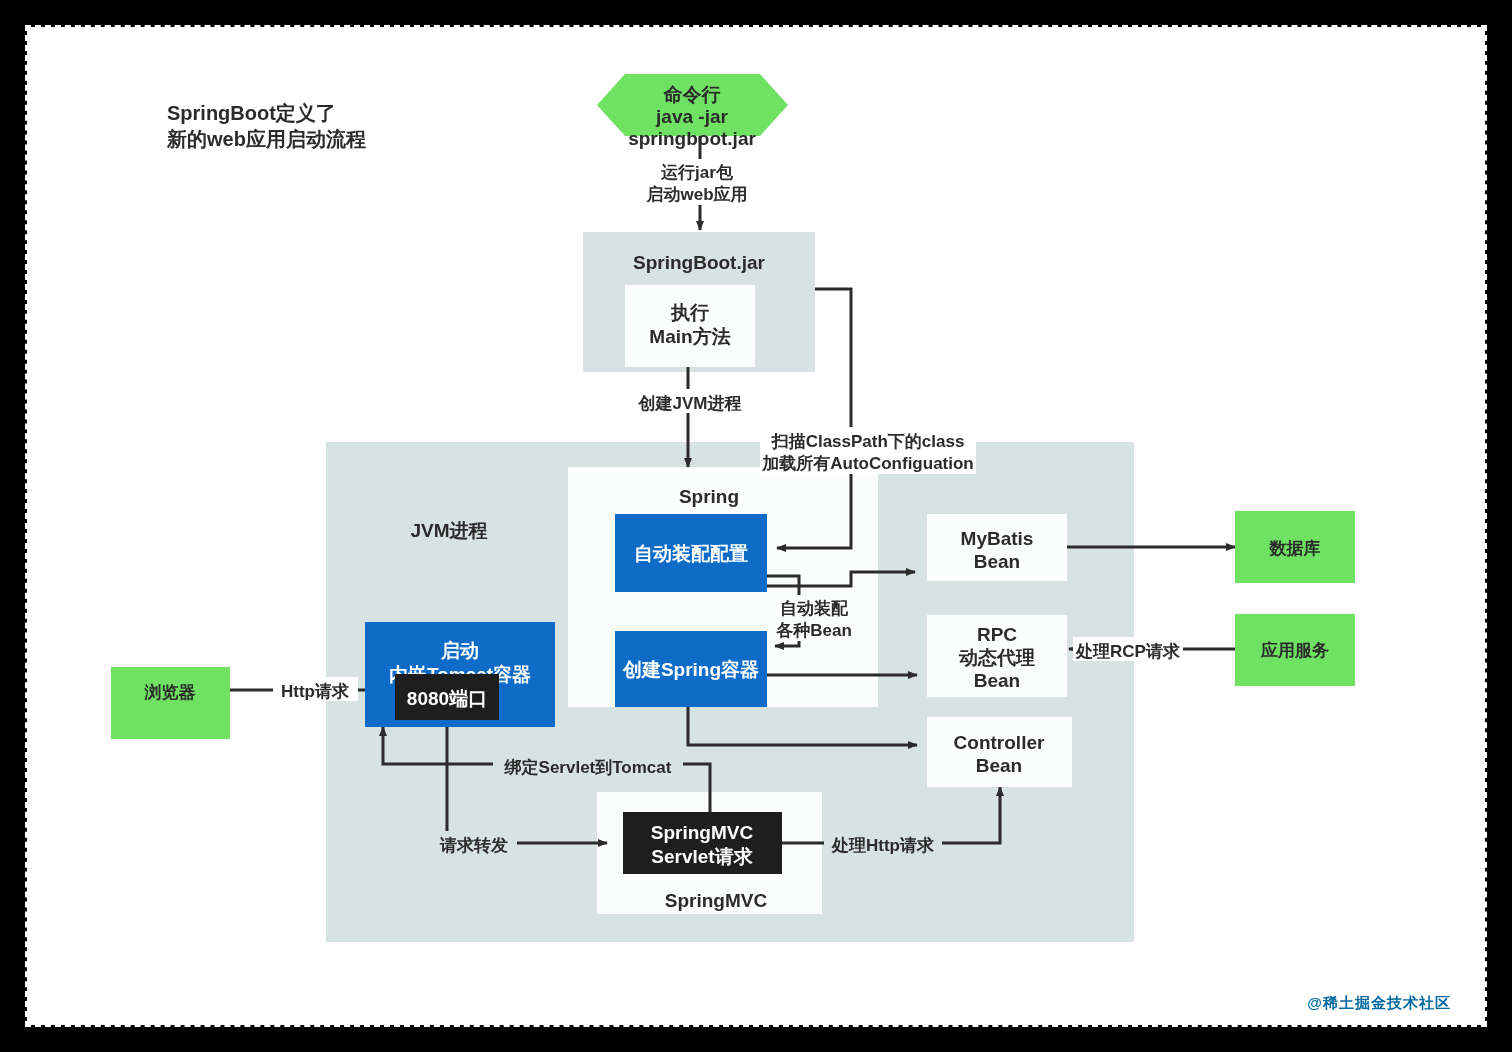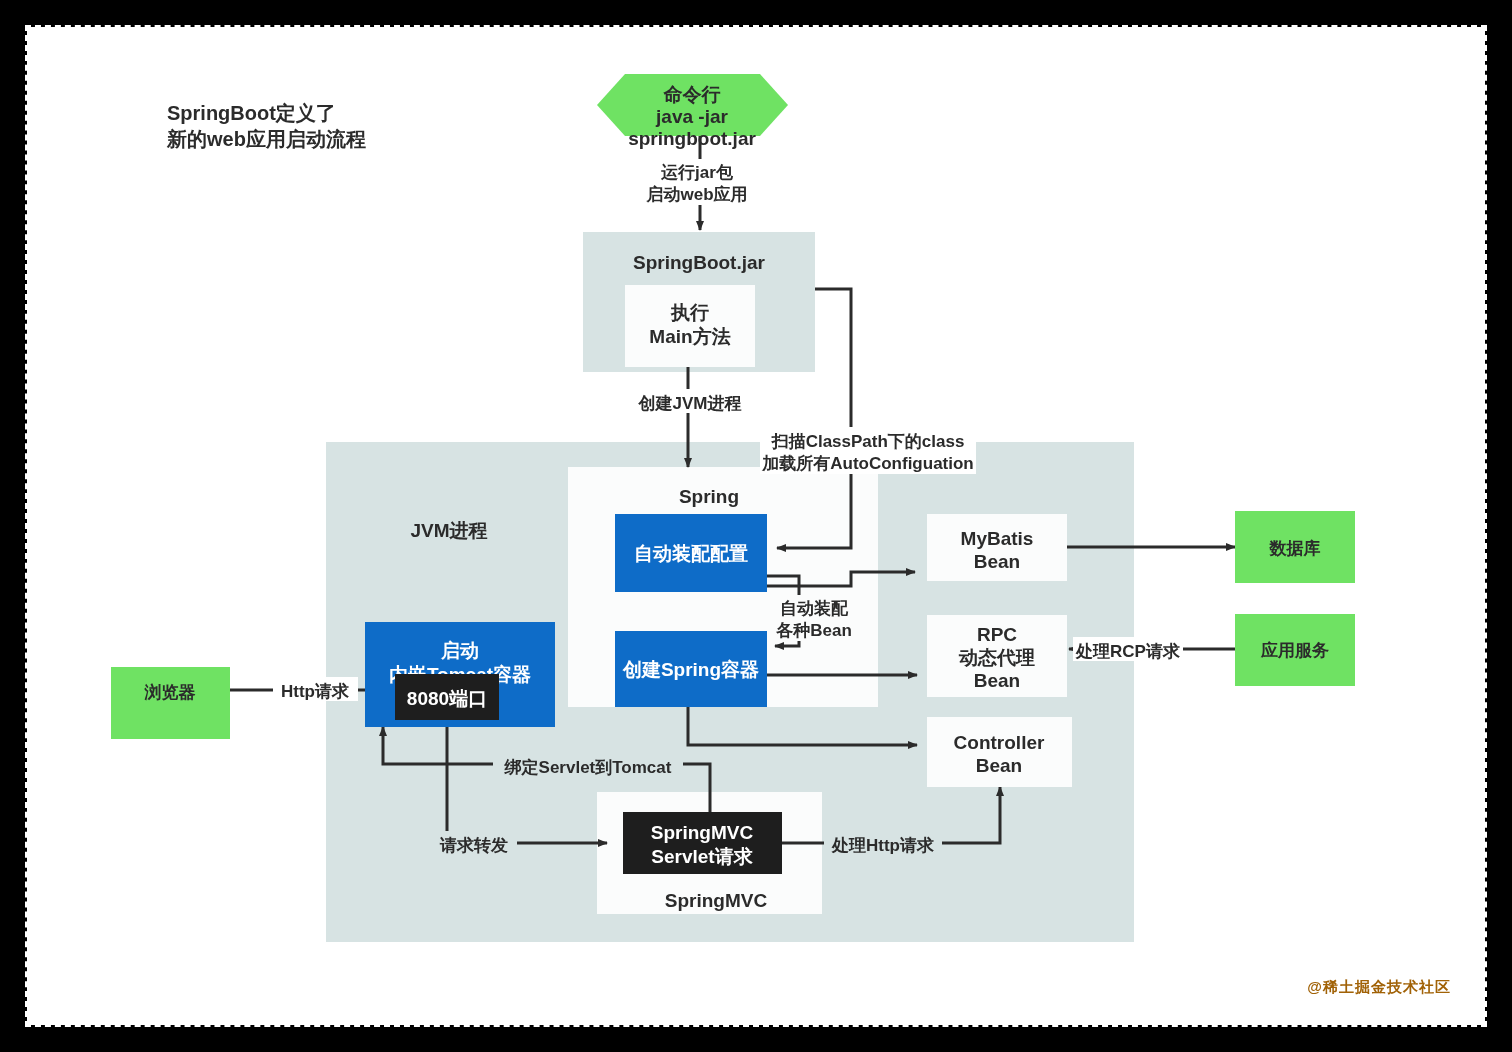--- a/index.html
+++ b/index.html
@@ -5,21 +5,21 @@
   html,body{margin:0;padding:0;background:#000;}
   body{width:1512px;height:1052px;overflow:hidden;
        font-family:"Liberation Sans","DejaVu Sans",sans-serif;}
   #frame{position:relative;width:1512px;height:748px;background:#000;}
   #inner{position:absolute;left:27px;top:27px;width:1458px;height:998px;background:#fff;}
   #dash{position:absolute;left:25px;top:25px;width:1462px;height:1002px;
         border:2px dashed #ffffff;box-sizing:border-box;pointer-events:none;}
   svg{display:block;}
   .t{font-family:"Liberation Sans","DejaVu Sans",sans-serif;fill:#2b2b2b;}
   .bold{font-weight:bold;}
-  .wm{position:absolute;right:34px;bottom:28px;color:#a16207;font-size:15px;
+  .wm{position:absolute;right:34px;bottom:12px;color:#0369a1;font-size:15px;
       font-weight:bold;letter-spacing:1px;}
 </style>
 </head>
 <body>
 
 <div id="frame">
   <div id="inner">
 
     <svg width="1458" height="998" viewBox="0 0 1458 998">
       <defs>

